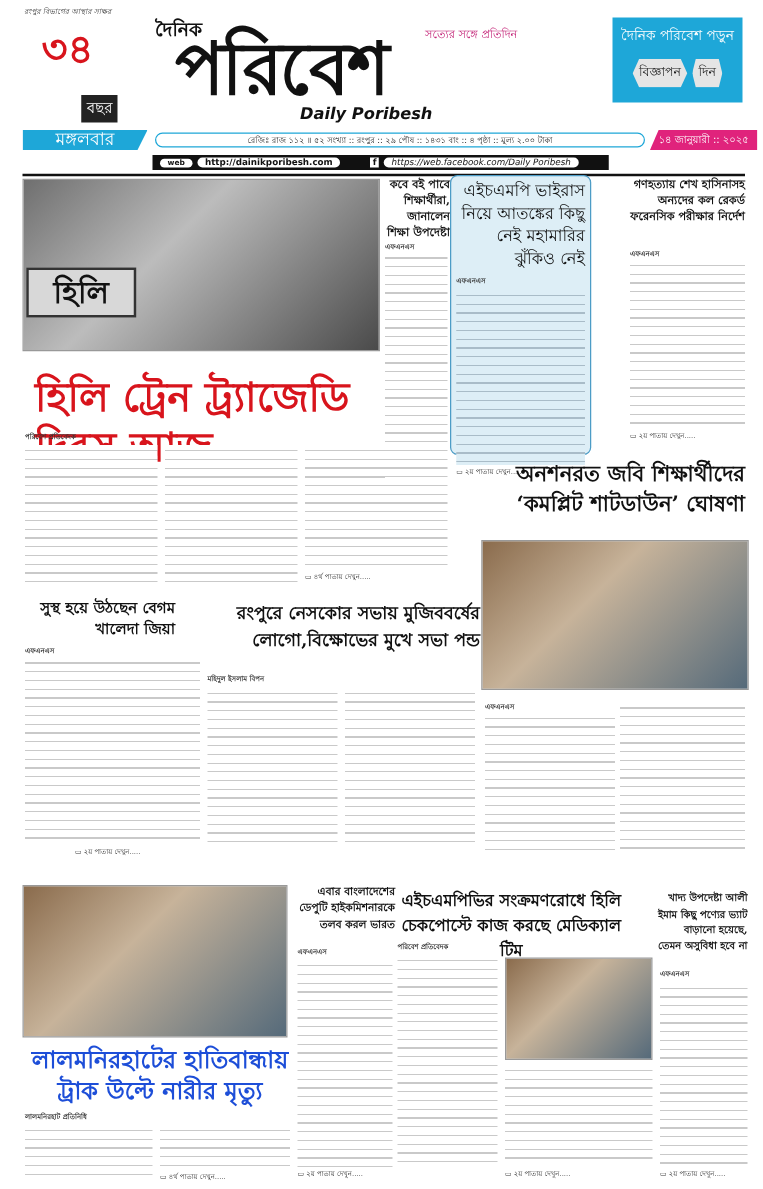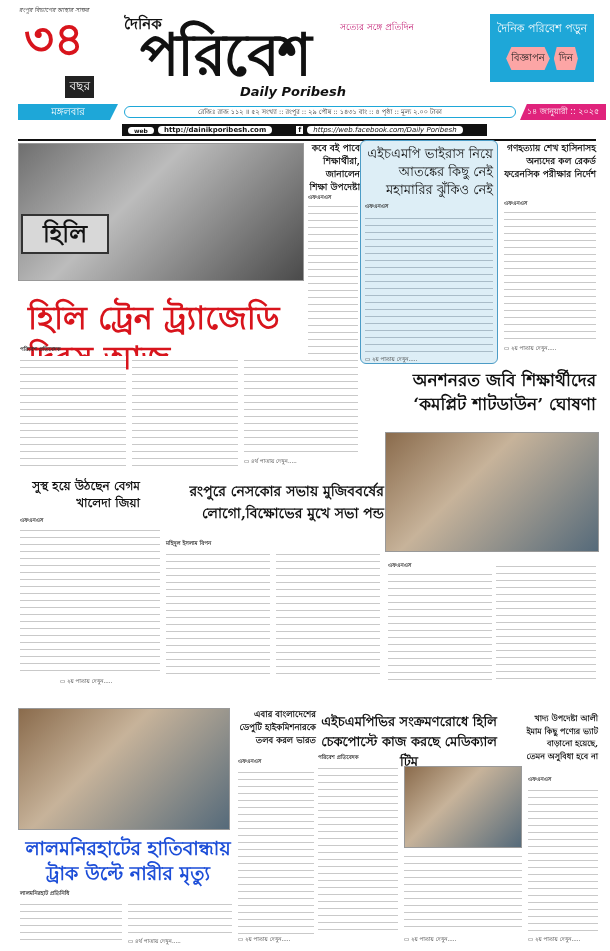--- a/index.html
+++ b/index.html
@@ -1,45 +1,45 @@
 <!DOCTYPE html>
 <html><head>
 <meta charset="utf-8">
 <style>
 *{box-sizing:border-box;margin:0;padding:0}
 body{width:610px;height:951px;background:#fff;font-family:"DejaVu Sans",sans-serif;color:#111;position:relative;overflow:hidden}
 .abs{position:absolute}
 .anniv{left:14px;top:6px;width:80px;height:92px}
 .anniv .tag{font-size:6px;color:#333;text-align:center;line-height:8px;font-style:italic}
-.anniv .num{color:#d8141c;font-size:46px;font-weight:bold;line-height:50px;text-align:center;font-family:"DejaVu Serif",serif}
+.anniv .num{color:#d8141c;font-size:32px;font-weight:bold;line-height:50px;text-align:center;font-family:"DejaVu Serif",serif}
 .anniv .yr{background:#222;color:#fff;font-size:12px;position:absolute;right:0;top:70px;padding:1px 4px}
 .brand{left:110px;top:8px;width:380px;height:90px}
 .brand .small{font-size:15px;font-weight:bold;position:absolute;left:14px;top:4px}
 .brand .big{font-size:58px;font-weight:900;letter-spacing:-2px;position:absolute;left:30px;top:14px;font-family:"DejaVu Serif",serif;line-height:66px}
 .brand .slogan{font-size:9px;color:#c01870;position:absolute;left:230px;top:12px}
 .brand .eng{font-size:13px;font-weight:bold;font-style:italic;position:absolute;left:130px;top:76px}
 .ad{left:490px;top:14px;width:104px;height:68px;background:#1ea7d8;color:#fff;text-align:center;padding-top:6px}
 .ad .t{font-size:11px}
 .ad .row{display:flex;gap:4px;justify-content:center;margin-top:8px}
-.ad .row span{background:#fca5a5;color:#1a1a1a;font-size:10px;padding:3px 5px;clip-path:polygon(12% 0,88% 0,100% 50%,88% 100%,12% 100%,0 50%)}
+.ad .row span{background:#e5e5e5;color:#1a1a1a;font-size:10px;padding:3px 5px;clip-path:polygon(12% 0,88% 0,100% 50%,88% 100%,12% 100%,0 50%)}
 .dateline{left:18px;top:104px;width:588px;height:16px}
-.dl-day{position:absolute;left:0;top:0;width:100px;height:16px;background:#1ea7d8;color:#fff;font-size:10px;text-align:center;line-height:16px;clip-path:polygon(0 0,100% 0,92% 100%,0 100%)}
+.dl-day{position:absolute;left:0;top:0;width:100px;height:16px;background:#1ea7d8;color:#fff;font-size:14px;text-align:center;line-height:16px;clip-path:polygon(0 0,100% 0,92% 100%,0 100%)}
 .dl-mid{position:absolute;left:106px;top:2px;width:392px;height:12px;background:#fff;border:1px solid #1ea7d8;border-radius:8px;font-size:6.5px;text-align:center;line-height:10px;color:#222}
 .dl-date{position:absolute;right:0;top:0;width:86px;height:16px;background:#e0237c;color:#fff;font-size:8px;text-align:center;line-height:16px;clip-path:polygon(8% 0,100% 0,100% 100%,0 100%)}
 .weband{left:122px;top:124px;width:365px;height:12px;background:#111;color:#fff;font-size:7px;display:flex;align-items:center;gap:4px;padding:0 6px}
 .weband .pill{background:#fff;color:#111;border-radius:6px;padding:0 6px;font-weight:bold}
 .rule{left:18px;top:139px;width:578px;height:2px;background:#111}
 .photo{background:linear-gradient(135deg,#6f6f6f,#bcbcbc 40%,#4a4a4a);border:1px solid #999}
 .photo.color{background:linear-gradient(135deg,#8a6b4c,#c7b39a 40%,#556a7a)}
 .h-red{color:#d8141c;font-weight:900;font-family:"DejaVu Serif",serif}
 .h-pink{color:#1d4ed8;font-weight:900;font-family:"DejaVu Serif",serif}
 .h-blk{color:#111;font-weight:bold;font-family:"DejaVu Serif",serif;text-align:right}
 .byline{font-size:5.5px;font-weight:bold;color:#333}
 .cont{font-size:5.5px;color:#333}
-.bluebox{left:360px;top:140px;width:138px;height:224px;background:#ddeef6;border:1px solid #4c9cc6;border-radius:6px;padding:4px}
+.bluebox{left:360px;top:140px;width:113px;height:224px;background:#ddeef6;border:1px solid #4c9cc6;border-radius:6px;padding:4px}
 .textblock{background:repeating-linear-gradient(#fff 0,#fff 4px,#c9c9c9 4px,#c9c9c9 5px,#fff 5px,#fff 7px)}
 </style>
 </head>
 <body>
 
 <div class="abs anniv">
   <div class="tag">রংপুর বিভাগের আস্থার সাক্ষর</div>
   <div class="num">৩৪</div>
   <div class="yr">বছর</div>
 </div>

